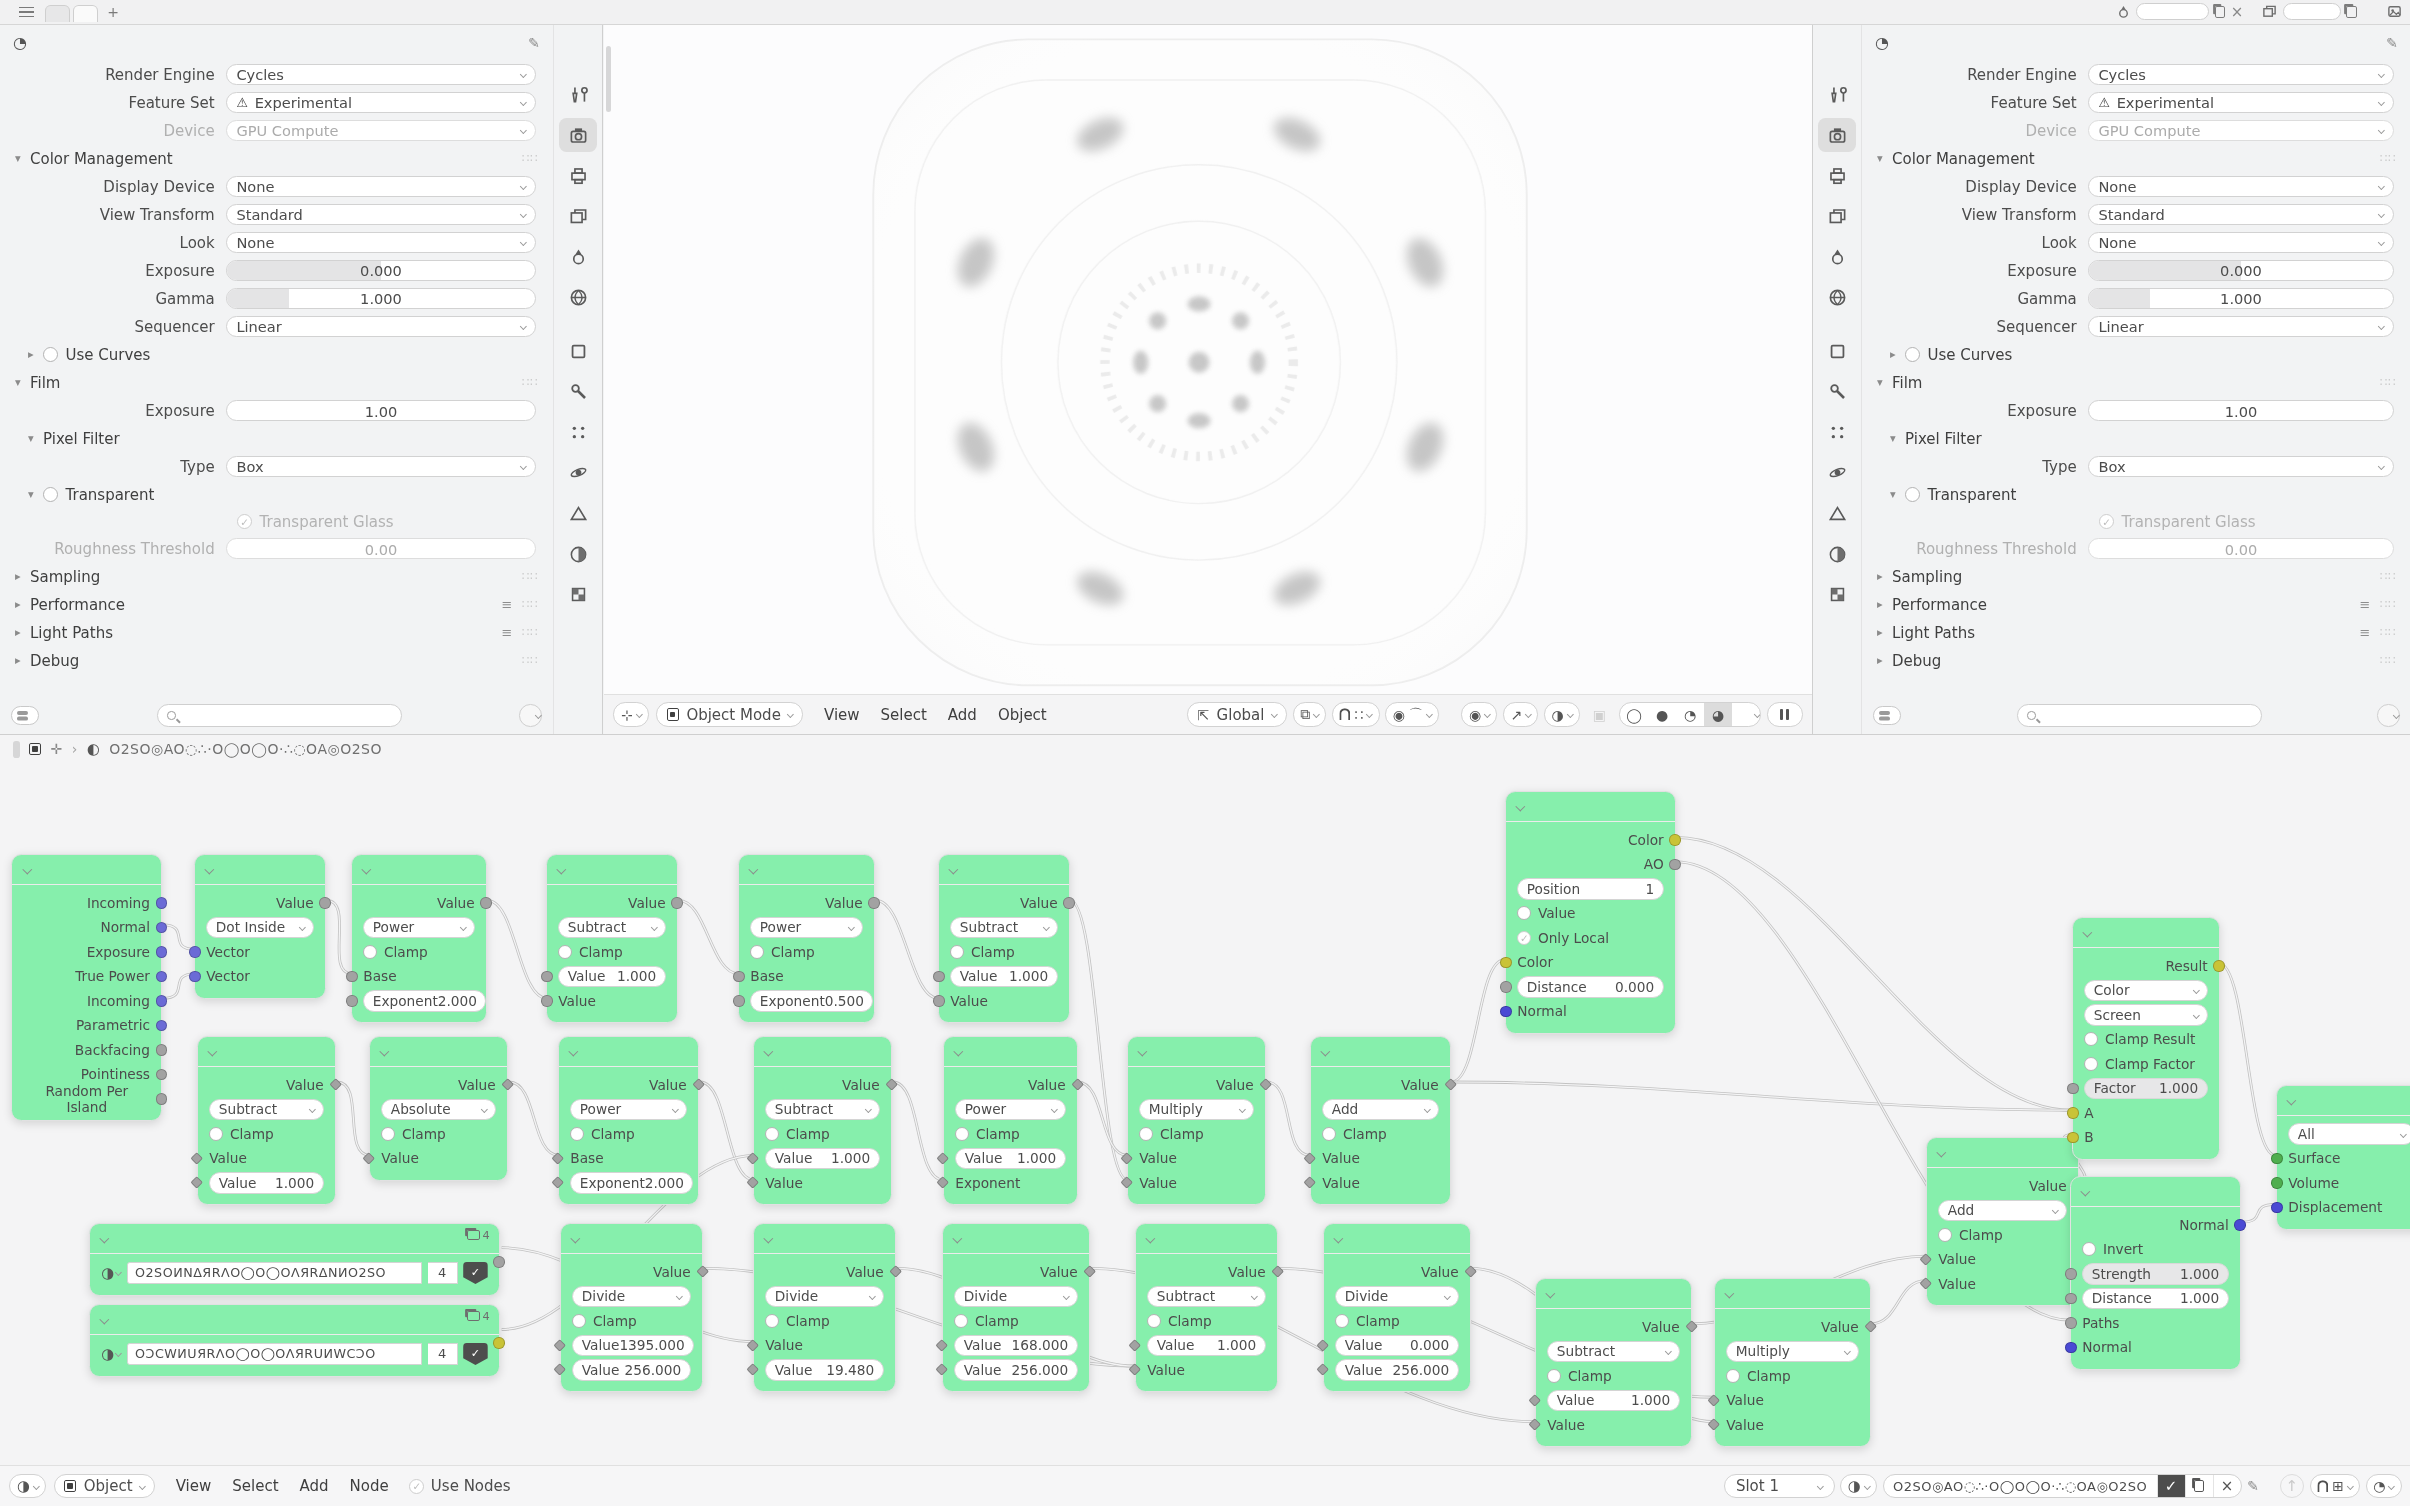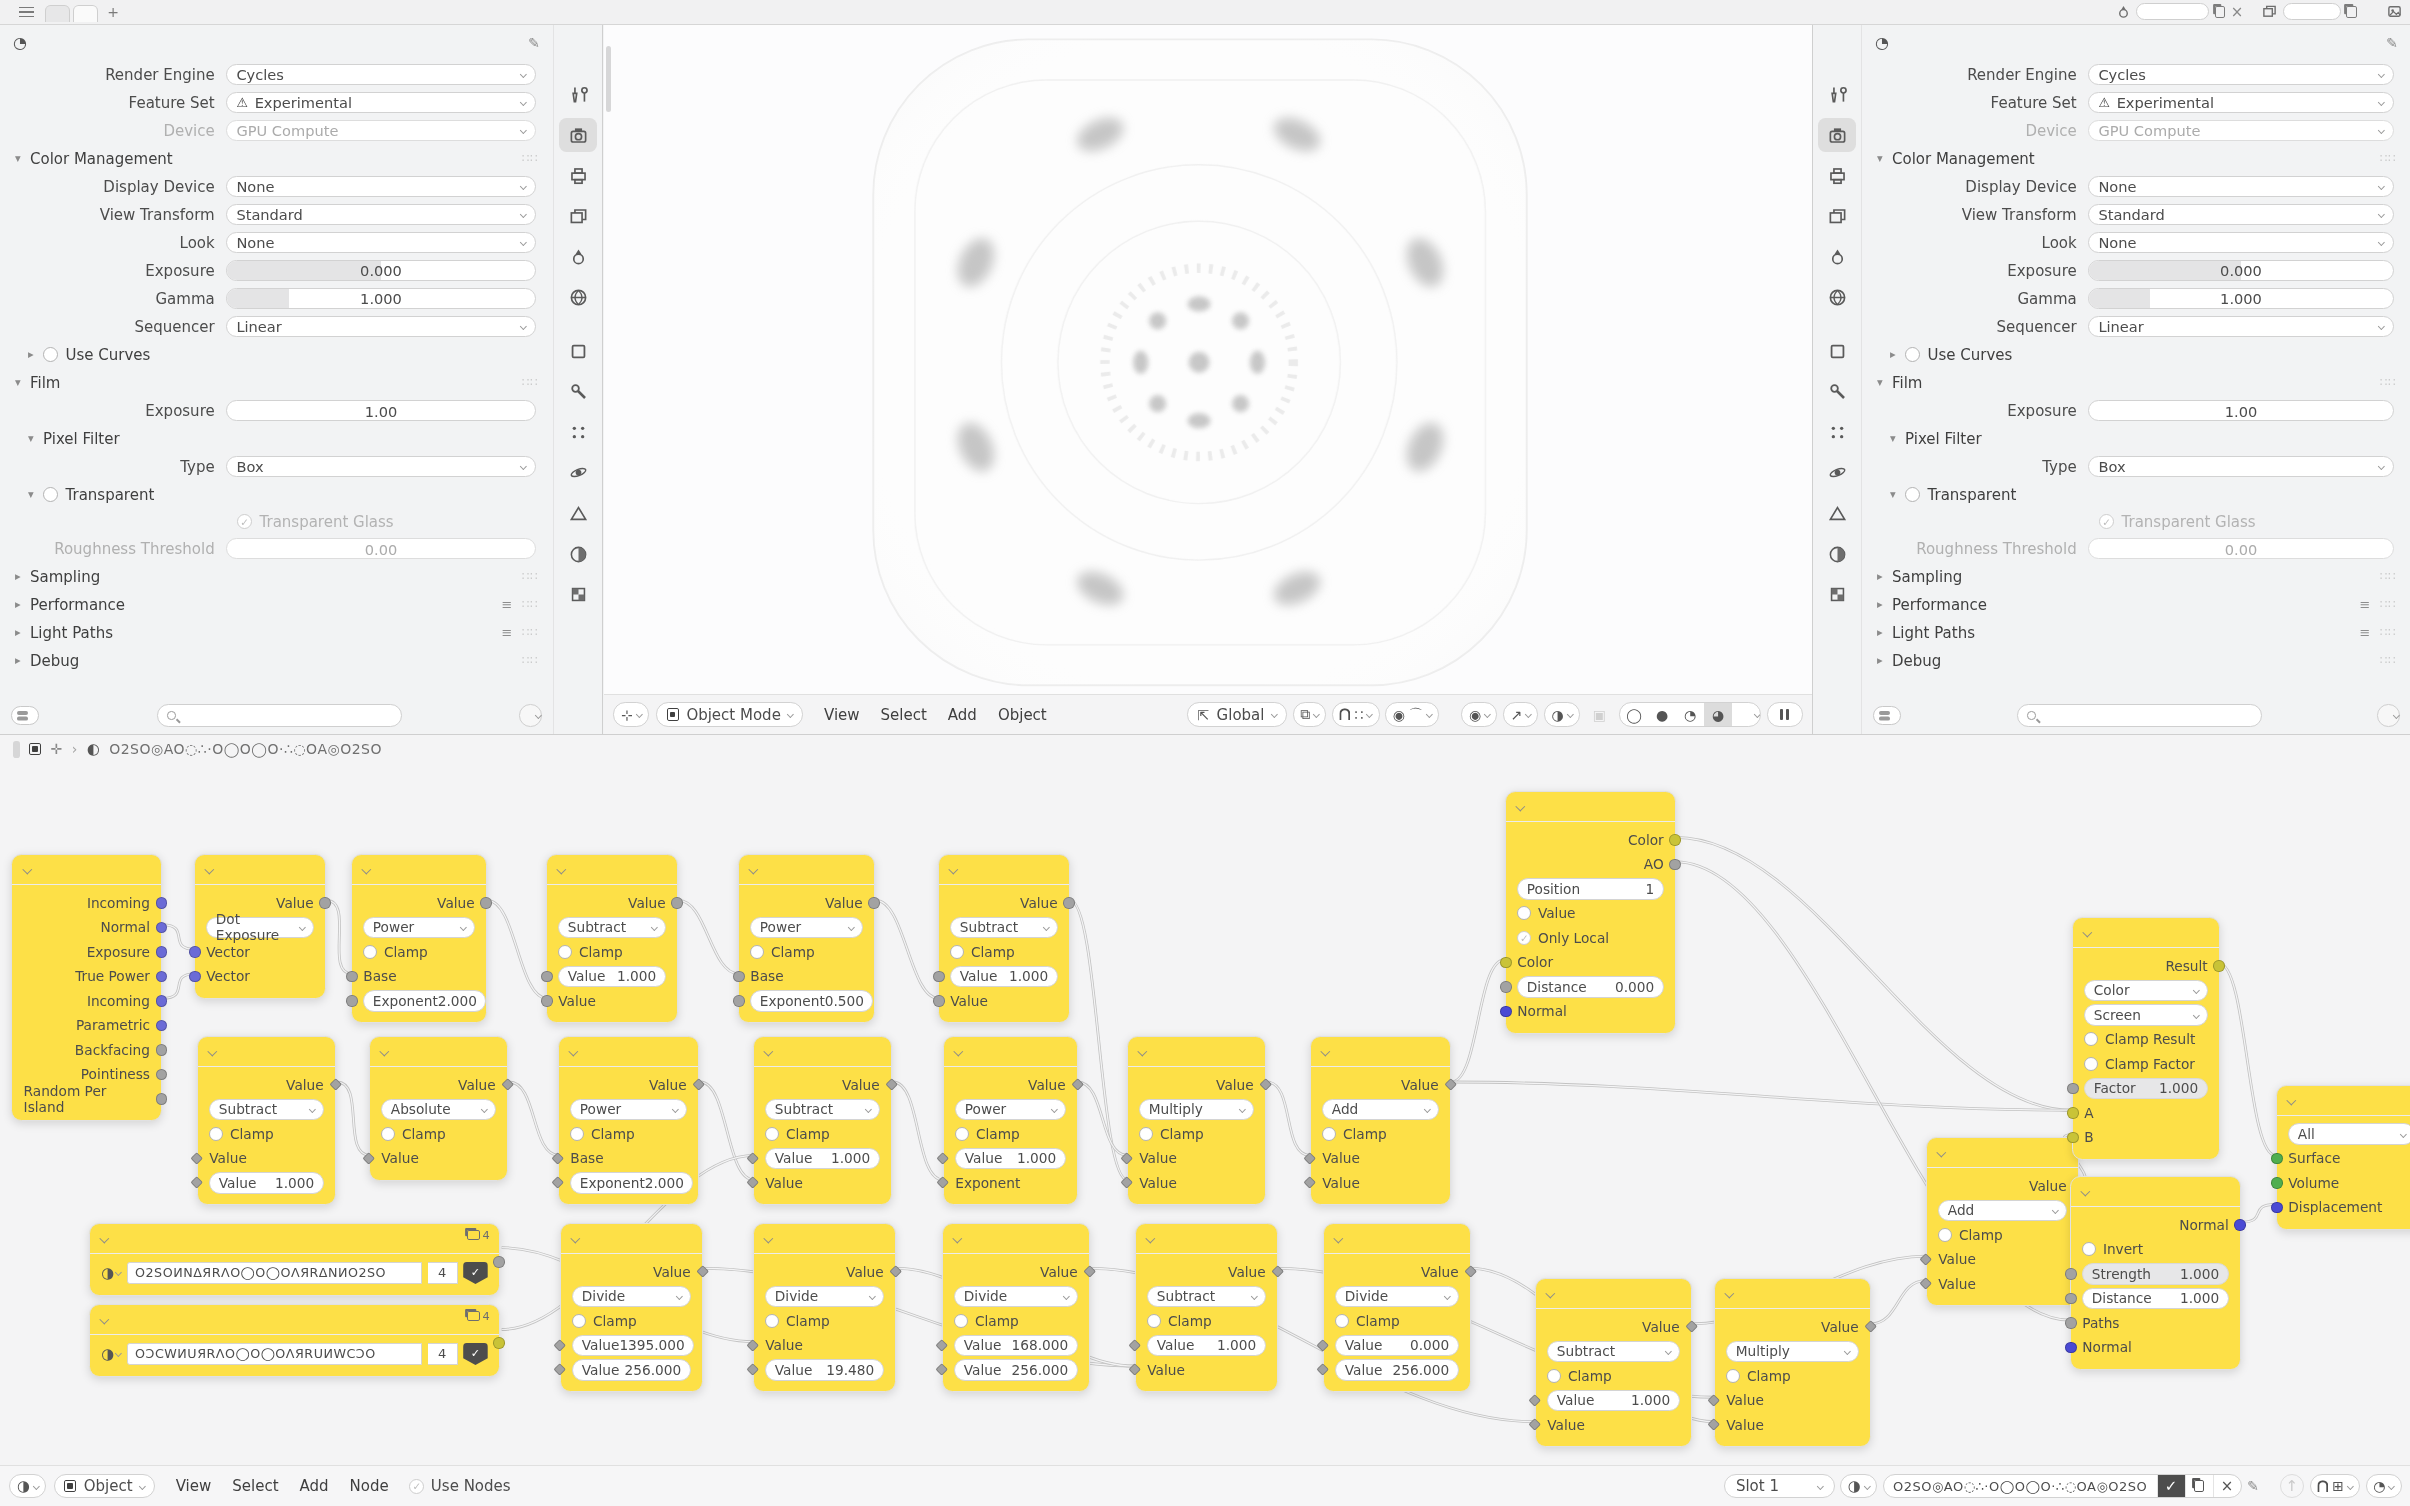--- a/index.html
+++ b/index.html
@@ -93,22 +93,22 @@
   .glyph { font-size:14px; color:#555; }
   .vscroll { position:absolute; left:1.9px; top:21px; width:5.6px; height:66px; border-radius:2.8px; background:#d7d7d8; }
 
   
   #nodeeditor { position:absolute; left:0; top:734px; width:2411px; height:772px; background:#f4f4f5; border-top:0.9px solid #cfcfcf; }
   #ne-breadcrumb { position:absolute; left:0; top:0; right:0; height:28px; display:flex; align-items:center; gap:9.4px; padding:0 13px; font-size:14px; color:#6f6f6f; }
   #ne-canvas { position:absolute; left:0; top:28px; width:2411px; height:702px; overflow:hidden; }
   #ne-footer { bottom:0; top:auto; height:41px; border-top:0.9px solid #e0e0e0; position:absolute; left:0; right:0; display:flex; align-items:center; gap:7.5px; padding:0 9.4px; font-size:15px; background:#f6f6f7; }
   #links-svg { position:absolute; inset:0; }
 
-  .node { position:absolute; background:#fde047; border:0.9px solid #e1e1e2; border-radius:10.4px;
-    box-shadow:0 2.8px 9.4px rgba(0,0,0,.13); font-size:13.7px; }
+  .node { position:absolute; background:#86efac; border:0.9px solid #e1e1e2; border-radius:10.4px;
+    box-shadow:0 2.8px 9.4px rgba(0,0,0,.13); font-size:13.7px;text-align:center; }
   .nhead { height:30px; display:flex; align-items:center; padding:0 11.3px; border-bottom:0.9px solid #ececec; position:relative; }
   .nhead .chev { margin:0; border-color:#8b8b8b; }
   .nbadge { position:absolute; right:9.4px; top:4.7px; display:flex; align-items:center; gap:2.8px; font-size:11.3px; color:#6e6e6e; }
   .nbadge .pic { width:12.2px; height:9.4px; border:1.3px solid #6e6e6e; border-radius:1.9px; box-shadow:-2.8px -2.8px 0 -0.9px #6e6e6e; }
   .nbody { padding:5.6px 0 9.4px; }
   .nrow { position:relative; height:24.5px; display:flex; align-items:center; padding:0 11.3px; }
   .nrow.r-out { justify-content:flex-end; }
   .nrow .nlabel { color:#4c4c4c; }
   .npill { flex:1; display:flex; align-items:center; height:21.7px; border:0.9px solid #d4d4d4; border-radius:11.3px; background:#fff; padding:0 8.5px; }
   .npill.grayedbg { background:#e7e7e8; border-color:#d9d9d9; }
@@ -922,21 +922,21 @@
           <div class="nhead">
             <span class="chev" style="transform: rotate(45deg);"></span>
           </div>
           <div class="nbody">
             <div class="nrow r-out">
               <span class="nlabel">Value</span>
               <span class="sock sR c-gray"></span>
             </div>
             <div class="nrow">
               <span class="npill">
-                <span>Dot Exposure</span>
+                <span>Dot Inside</span>
                 <span class="chev sm"></span>
               </span>
             </div>
             <div class="nrow">
               <span class="sock sL c-vector"></span>
               <span class="nlabel">Vector</span>
             </div>
             <div class="nrow">
               <span class="sock sL c-vector"></span>
               <span class="nlabel">Vector</span>

